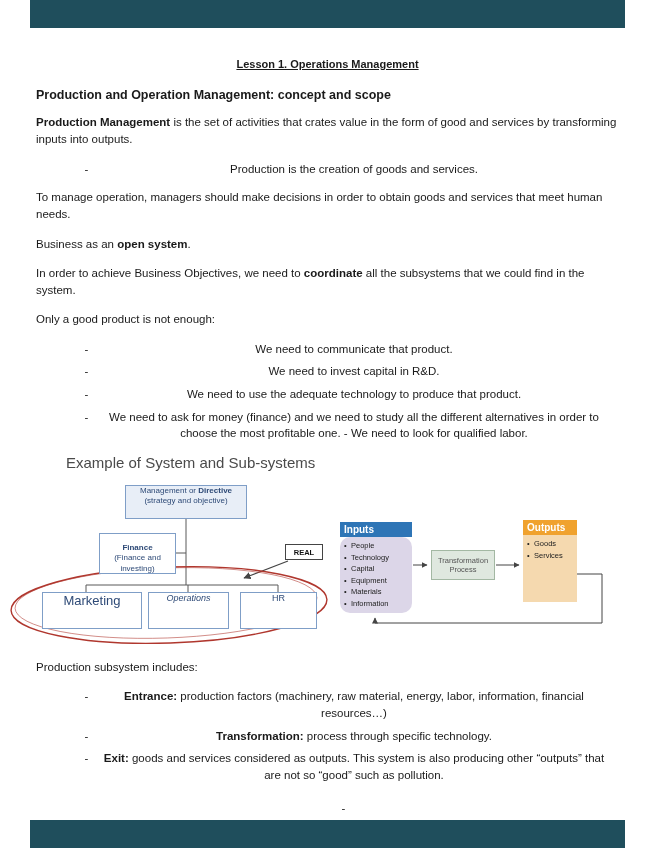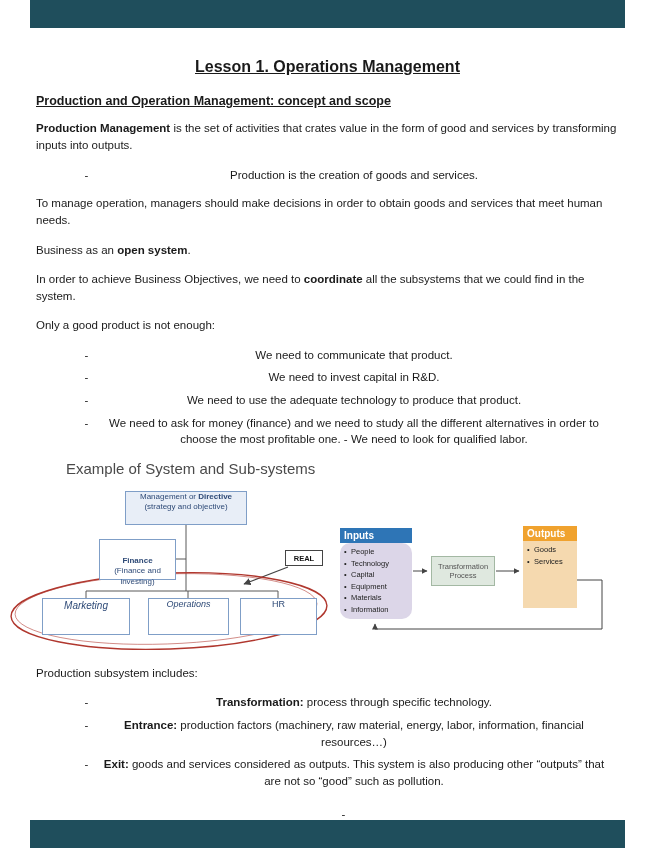--- a/index.html
+++ b/index.html
@@ -6,41 +6,41 @@
     --page_frame:#1f4e5c; --box_border:#7f9ec7; --box_text:#2e4a77; --box_fill_tinted:#e8eef7;
     --inputs_header:#2e75b6; --inputs_body:#dcd6e8; --outputs_header:#f0a22e; --outputs_body:#f5d9af;
     --transform_fill:#dfe8df; --transform_border:#a3b8a3; --connector:#595959; --red_ellipse:#b0372e; --text:#1a1a1a;
   }
   html,body{margin:0;padding:0;background:#fff;}
   .page{position:relative;width:655px;height:848px;background:#fff;overflow:hidden;
         font-family:"Liberation Sans",sans-serif;color:var(--text);}
   .bar{position:absolute;left:30px;right:30px;height:28px;background:var(--page_frame);}
   .bar.top{top:0;} .bar.bottom{bottom:0;}
   .content{position:absolute;top:46px;left:36px;right:36px;}
-  h1.title{font-size:16px;text-align:center;margin:12px 0 18px;text-decoration:underline;}
-  h2.heading{font-size:12.5px;margin:0 0 12px;text-decoration:underline;}
+  h1.title{font-size:11px;text-align:center;margin:12px 0 18px;text-decoration:underline;}
+  h2.heading{font-size:12.5px;margin:0 0 12px;}
   p.body{font-size:11.5px;line-height:1.5;margin:0 0 12px;}
   .b{font-weight:bold;}
   .dlist{margin:0 8px 12px 40px;text-align:center;}
   .ditem{display:flex;font-size:11.5px;line-height:1.45;margin-bottom:6px;}
   .ditem::before{content:"-";width:21px;flex-shrink:0;}
   .ditem.nomark::before{content:"";width:0;}
   .dtext{flex:1;}
   .lone{margin-top:16px;}
   
   .diagram{position:relative;margin:2px 0 10px;}
   .dg-title{font-size:15px;color:#4a4a4a;margin:0 0 0 30px;}
   .canvas{position:relative;height:172px;margin-top:6px;}
   .wires{position:absolute;left:0;top:0;overflow:visible;}
   .obox{position:absolute;box-sizing:border-box;border:1px solid var(--box_border);background:#fff;
         color:var(--box_text);display:flex;flex-direction:column;align-items:center;justify-content:flex-start;
         text-align:center;line-height:1.3;}
   .mgmt{left:89px;top:8px;width:122px;height:34px;background:var(--box_fill_tinted);font-size:8px;}
-  .fin{left:63px;top:56px;width:77px;height:41px;font-size:8px;padding:16px 4px;}
-  .mk{left:6px;top:115px;width:88px;height:37px;font-size:10px;font-style:italic;}
+  .fin{left:63px;top:56px;width:77px;height:41px;font-size:8px;padding:9px 4px;}
+  .mk{left:6px;top:115px;width:100px;height:37px;font-size:13px;}
   .op{left:112px;top:115px;width:81px;height:37px;font-size:9px;font-style:italic;}
   .hr{left:204px;top:115px;width:77px;height:37px;font-size:9px;}
   .real{position:absolute;left:249px;top:67px;width:38px;height:16px;box-sizing:border-box;border:1px solid #444;
         background:#fff;color:#111;font-size:7.5px;font-weight:bold;display:flex;align-items:center;justify-content:center;}
   .card{position:absolute;box-sizing:border-box;}
   .card-inputs{left:304px;top:45px;width:72px;}
   .card-outputs{left:487px;top:43px;width:54px;}
   .card-header{color:#fff;font-size:10px;font-weight:bold;padding:2px 4px;}
   .card-inputs .card-header{background:var(--inputs_header);}
   .card-outputs .card-header{background:var(--outputs_header);}
@@ -156,24 +156,24 @@
           </div>
         </div>
 
       </div>
     </div>
 
     <p class="body">Production subsystem includes:</p>
 
     <div class="dlist">
       <div class="ditem">
-          <span class="dtext"><span class="b">Transformation:</span><span> process through specific technology.</span></span>
+          <span class="dtext"><span class="b">Entrance:</span><span> production factors (machinery, raw material, energy, labor, information, financial resources…)</span></span>
         </div>
       <div class="ditem">
-          <span class="dtext"><span class="b">Entrance:</span><span> production factors (machinery, raw material, energy, labor, information, financial resources…)</span></span>
+          <span class="dtext"><span class="b">Transformation:</span><span> process through specific technology.</span></span>
         </div>
       <div class="ditem">
           <span class="dtext"><span class="b">Exit:</span><span> goods and services considered as outputs. This system is also producing other “outputs” that are not so “good” such as pollution.</span></span>
         </div>
       <div class="ditem nomark lone">
           <span class="dtext">-</span>
         </div>
     </div>
 
   </div>

